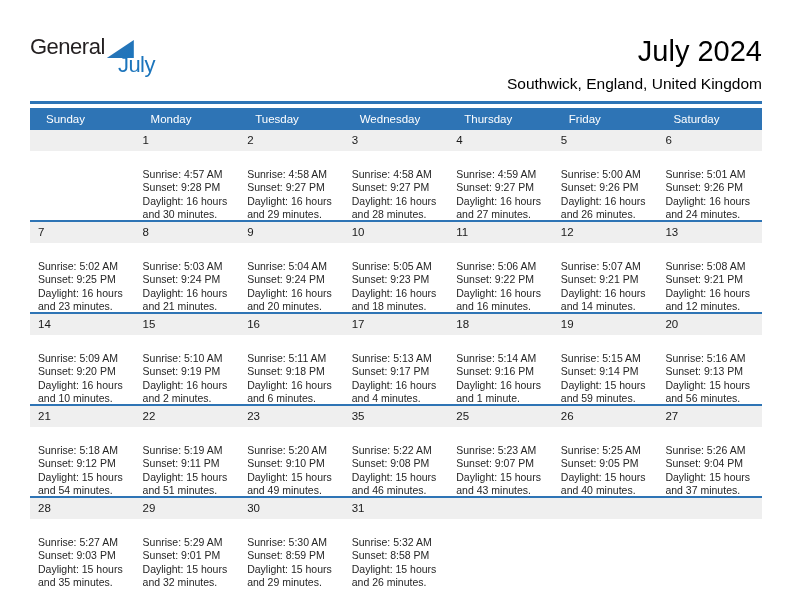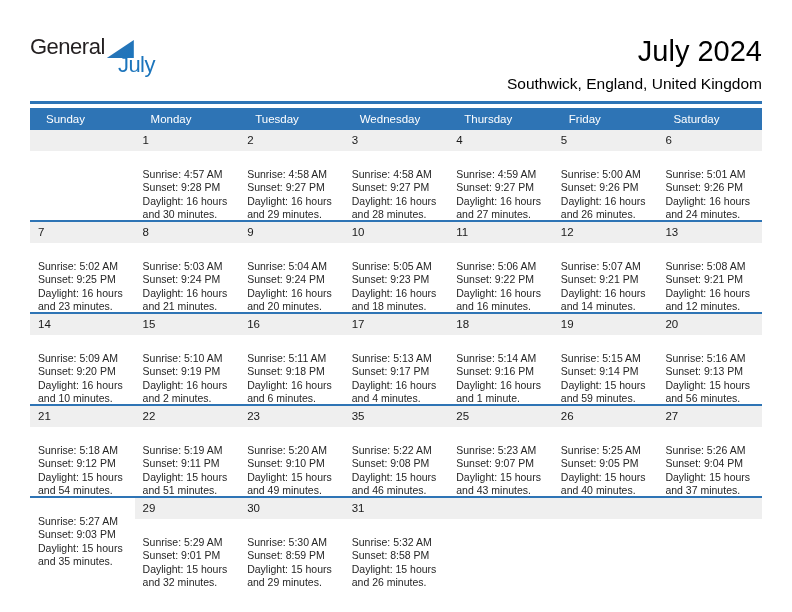--- a/index.html
+++ b/index.html
@@ -384,20 +384,21 @@
               <div class="cellbody">
                 <div>Sunrise: 5:26 AM</div>
                 <div>Sunset: 9:04 PM</div>
                 <div>Daylight: 15 hours</div>
                 <div>and 37 minutes.</div>
               </div>
             </div>
           </div>
           <div class="week">
             <div class="cell">
+              <div class="band">28</div>
               <div class="cellbody">
                 <div>Sunrise: 5:27 AM</div>
                 <div>Sunset: 9:03 PM</div>
                 <div>Daylight: 15 hours</div>
                 <div>and 35 minutes.</div>
               </div>
             </div>
             <div class="cell">
               <div class="band">29</div>
               <div class="cellbody">

